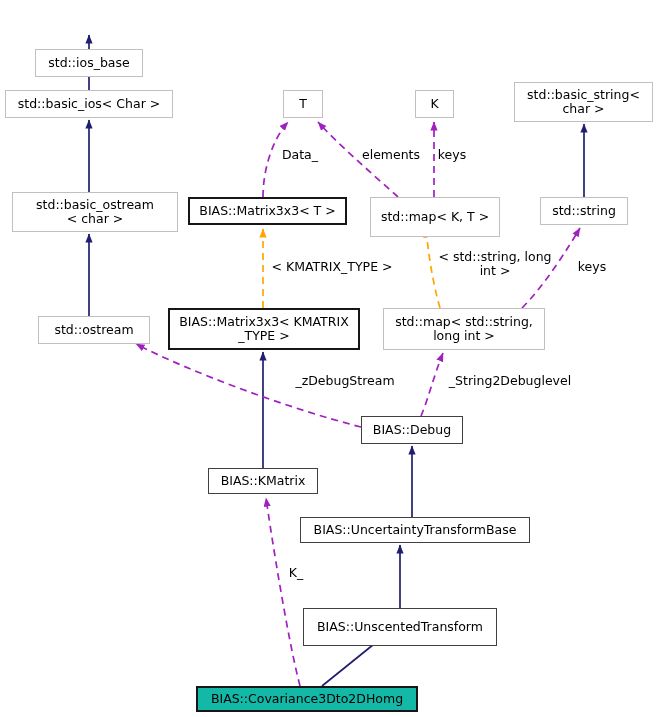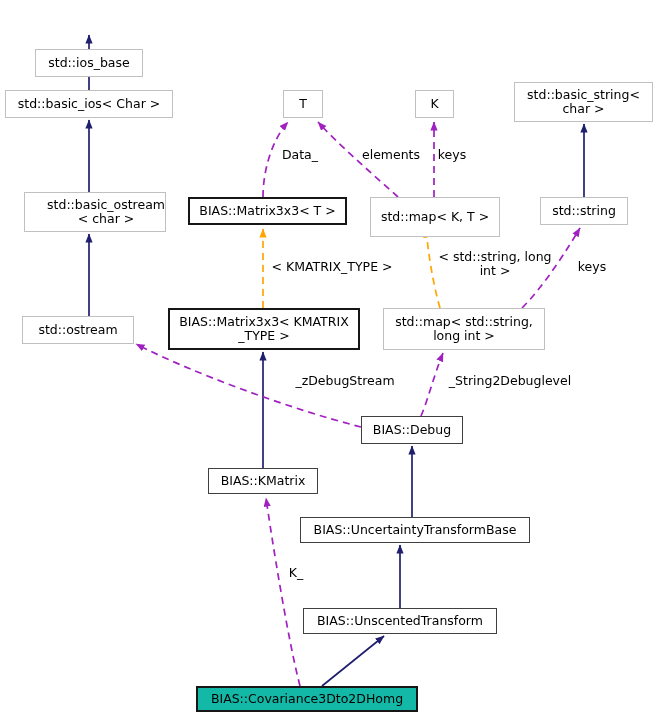--- a/index.html
+++ b/index.html
@@ -104,26 +104,26 @@
   </svg>
 
   <div class="node" style="left:35px; top:5px; width:108px; height:28px;margin-top:44px;">
     <span>std::ios_base</span>
   </div>
 
   <div class="node" style="left:5px; top:90px; width:168px; height:28px;">
     <span>std::basic_ios&lt; Char &gt;</span>
   </div>
 
-  <div class="node" style="left:24px; top:192px; width:142px; height:40px;justify-content:flex-end;">
+  <div class="node" style="left:12px; top:192px; width:166px; height:40px;">
     <span>std::basic_ostream
 &lt; char &gt;</span>
   </div>
 
-  <div class="node" style="left:22px; top:316px; width:112px; height:28px;">
+  <div class="node" style="left:38px; top:316px; width:112px; height:28px;">
     <span>std::ostream</span>
   </div>
 
   <div class="node" style="left:283px; top:90px; width:40px; height:28px;">
     <span>T</span>
   </div>
 
   <div class="node" style="left:415px; top:90px; width:39px; height:28px;">
     <span>K</span>
   </div>
@@ -160,21 +160,21 @@
   </div>
 
   <div class="node strong" style="left:208px; top:468px; width:110px; height:26px;">
     <span>BIAS::KMatrix</span>
   </div>
 
   <div class="node strong" style="left:300px; top:517px; width:230px; height:26px;">
     <span>BIAS::UncertaintyTransformBase</span>
   </div>
 
-  <div class="node strong" style="left:303px; top:608px; width:194px; height:26px;">
+  <div class="node strong" style="left:303px; top:608px; width:194px; height:38px;">
     <span>BIAS::UnscentedTransform</span>
   </div>
 
   <div class="node current" style="left:196px; top:686px; width:222px; height:26px;">
     <span>BIAS::Covariance3Dto2DHomg</span>
   </div>
 
   <div class="edge-label" style="left:270px; top:148px; width:60px;">Data_</div>
 
   <div class="edge-label" style="left:358px; top:148px; width:66px;">elements</div>

